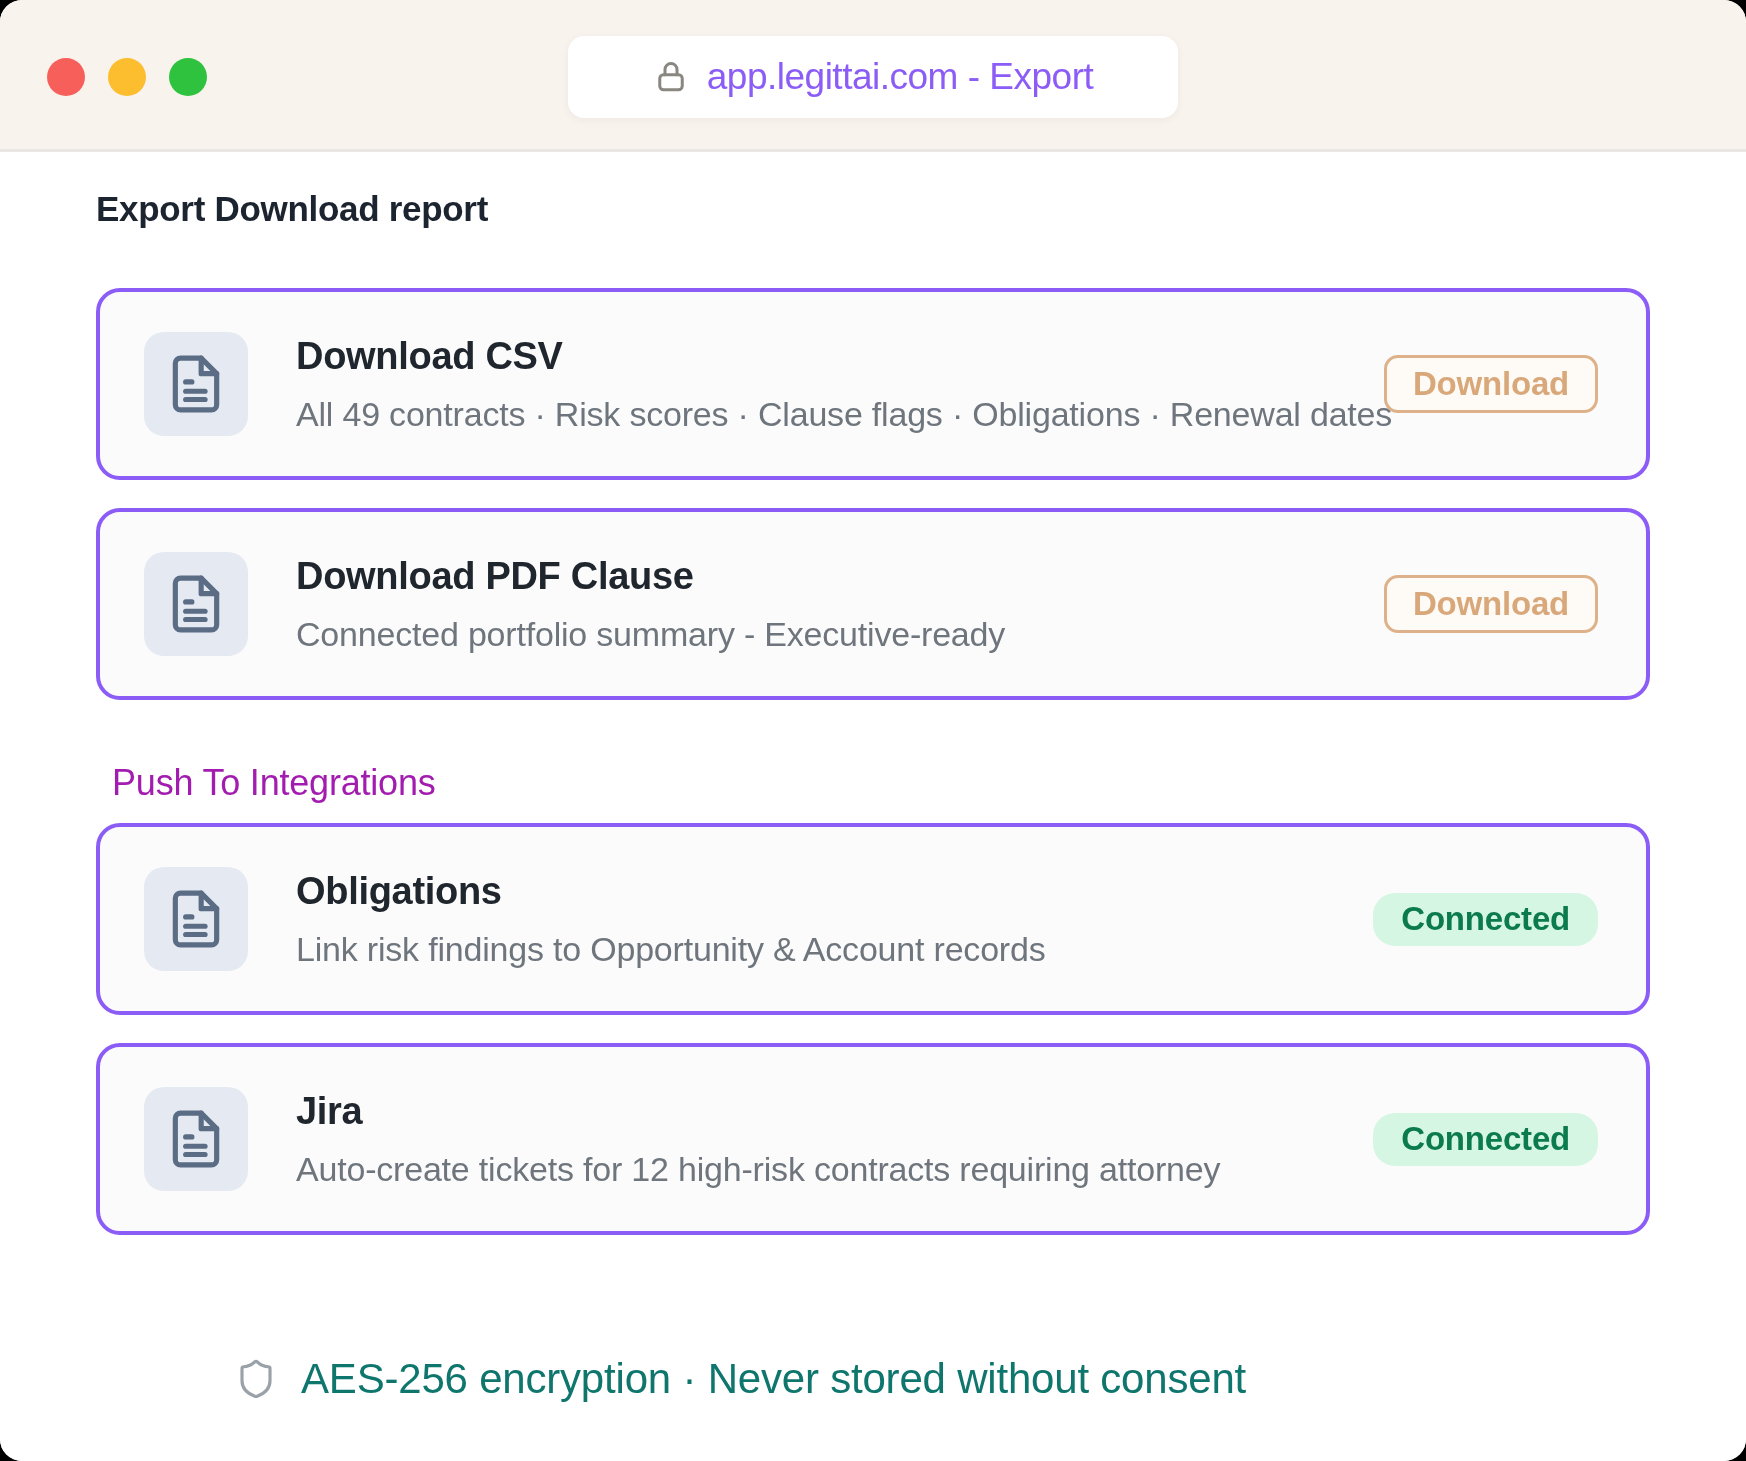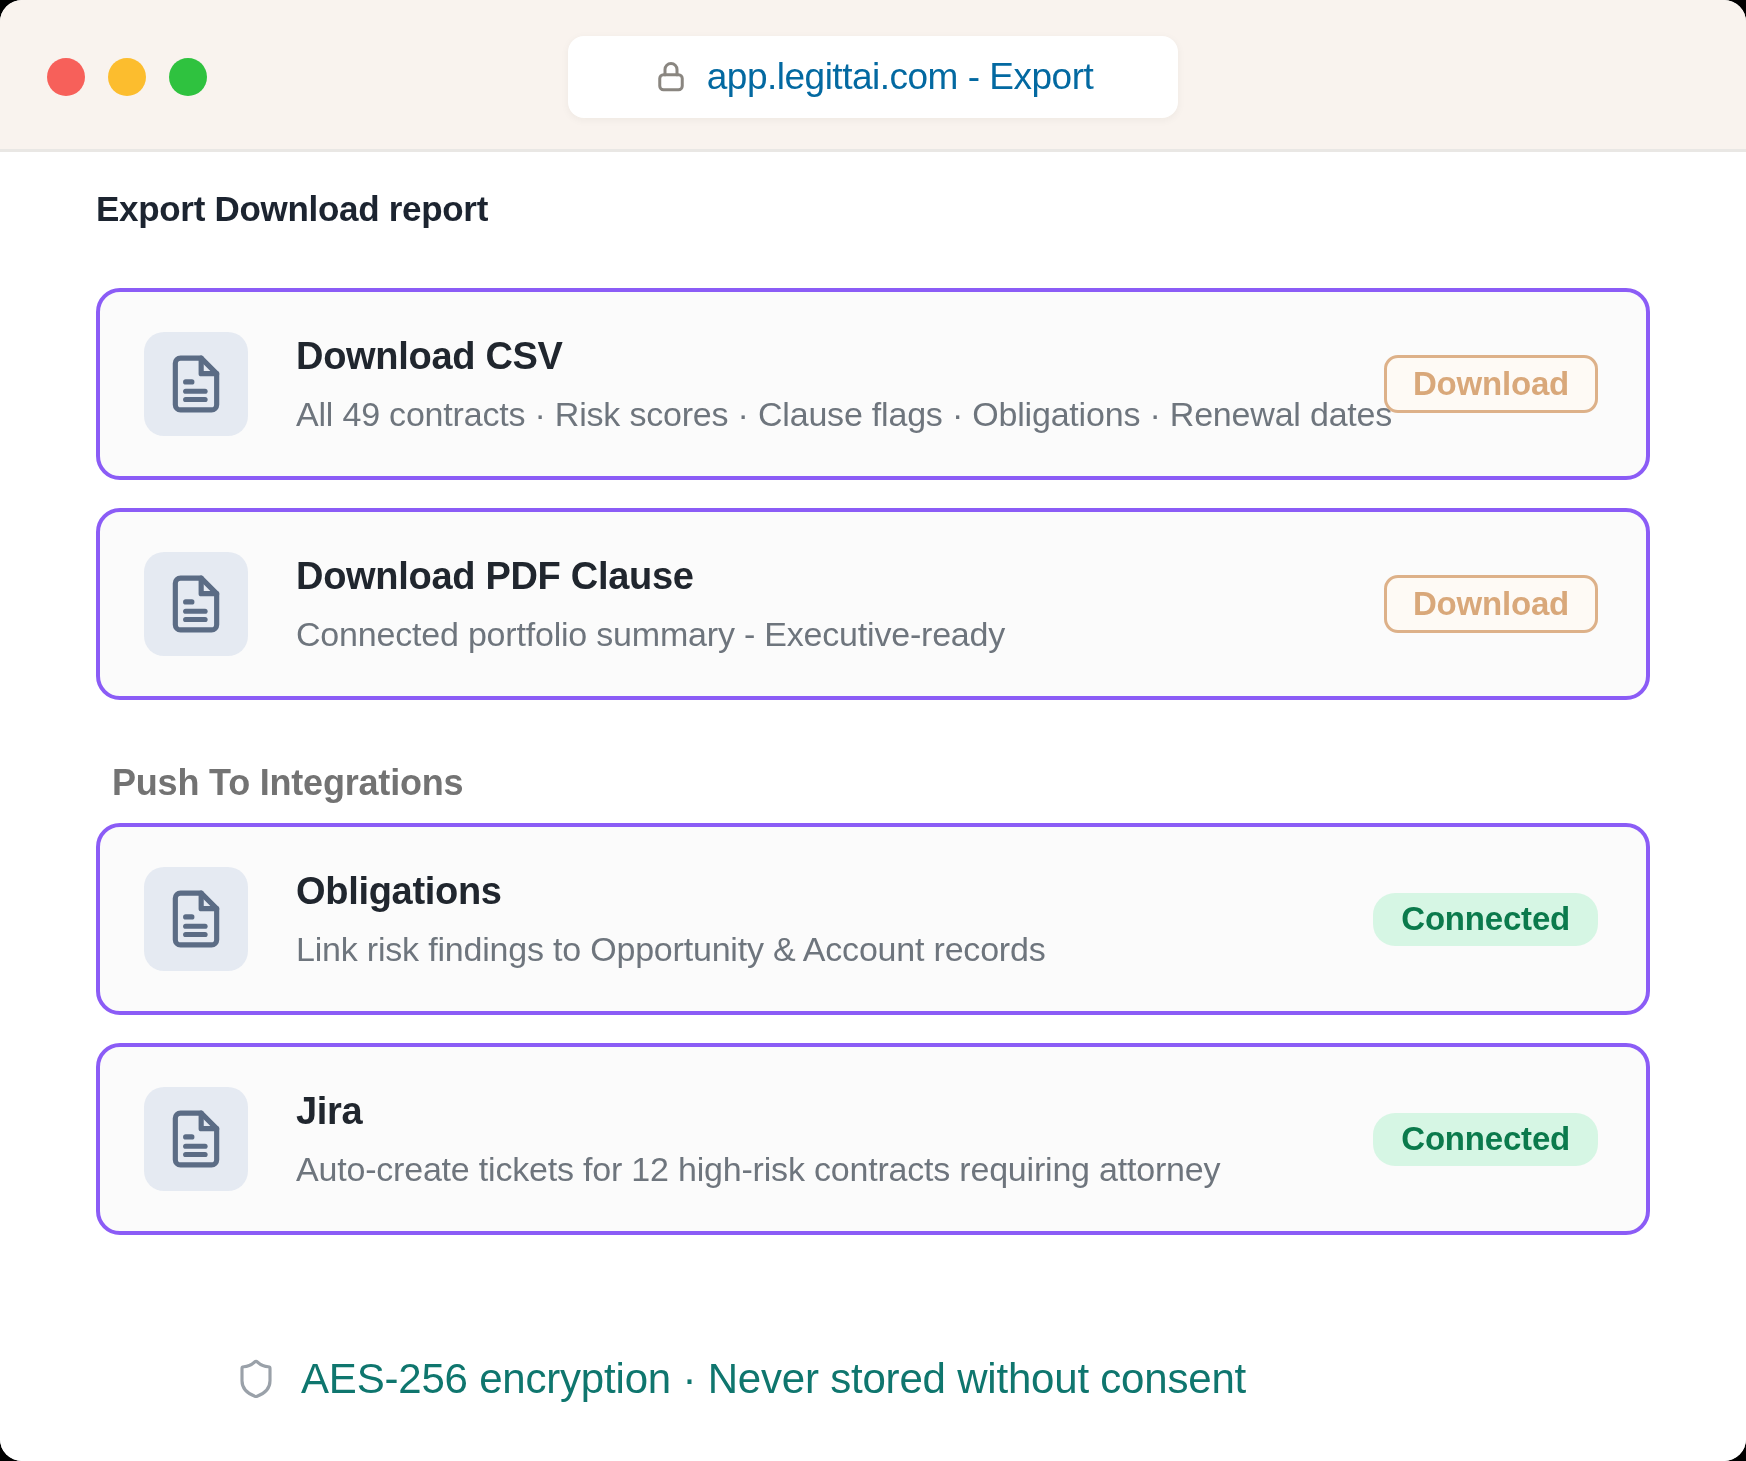--- a/index.html
+++ b/index.html
@@ -33,21 +33,21 @@
   .light-zoom     { background: #2fc23f; }
   .address-pill {
     position: absolute; left: 50%; top: 36px; transform: translateX(-50%);
     width: 610px; height: 82px;
     background: #ffffff; border-radius: 16px;
     box-shadow: 0 2px 8px rgba(40,30,20,0.05);
     display: flex; align-items: center; justify-content: center; gap: 18px;
   }
   .address-pill svg { width: 36px; height: 36px; stroke: #8a8680; }
   .url-text {
-    font-size: 37px; color: #0369a1; letter-spacing: -0.5px;
+    font-size: 37px; color: #8b5cf6; letter-spacing: -0.5px;
     white-space: nowrap;
   }
   
   .content { padding: 0 96px; background: #ffffff; flex: 1; }
   .page-title {
     margin-top: 34px;
     font-size: 35px; font-weight: 600; color: #1c2430;
     letter-spacing: -0.3px; line-height: 46px;
   }
   .card {
@@ -87,21 +87,21 @@
   .status-badge {
     flex: 0 0 auto;
     height: 53px; padding: 0 28px;
     display: flex; align-items: center;
     background: #d6f6e4; border-radius: 22px;
     color: #0b7a4c; font-size: 33px; font-weight: 700;
     letter-spacing: -0.2px;
   }
   .section-label {
     margin: 60px 0 17px; padding-left: 16px;
-    font-size: 36px; font-weight: 700; color: #737373;
+    font-size: 36px; font-weight: 400; color: #a21caf;
     letter-spacing: -0.2px; line-height: 46px;
   }
   .footer-note {
     margin-top: 120px; padding-left: 139px;
     display: flex; align-items: center; gap: 24px;
     color: #0f766e; font-size: 42px; letter-spacing: -0.2px;
     white-space: nowrap;
   }
   .footer-note svg { width: 42px; height: 42px; stroke: #9aa1a9; flex: 0 0 auto; }
 </style>

